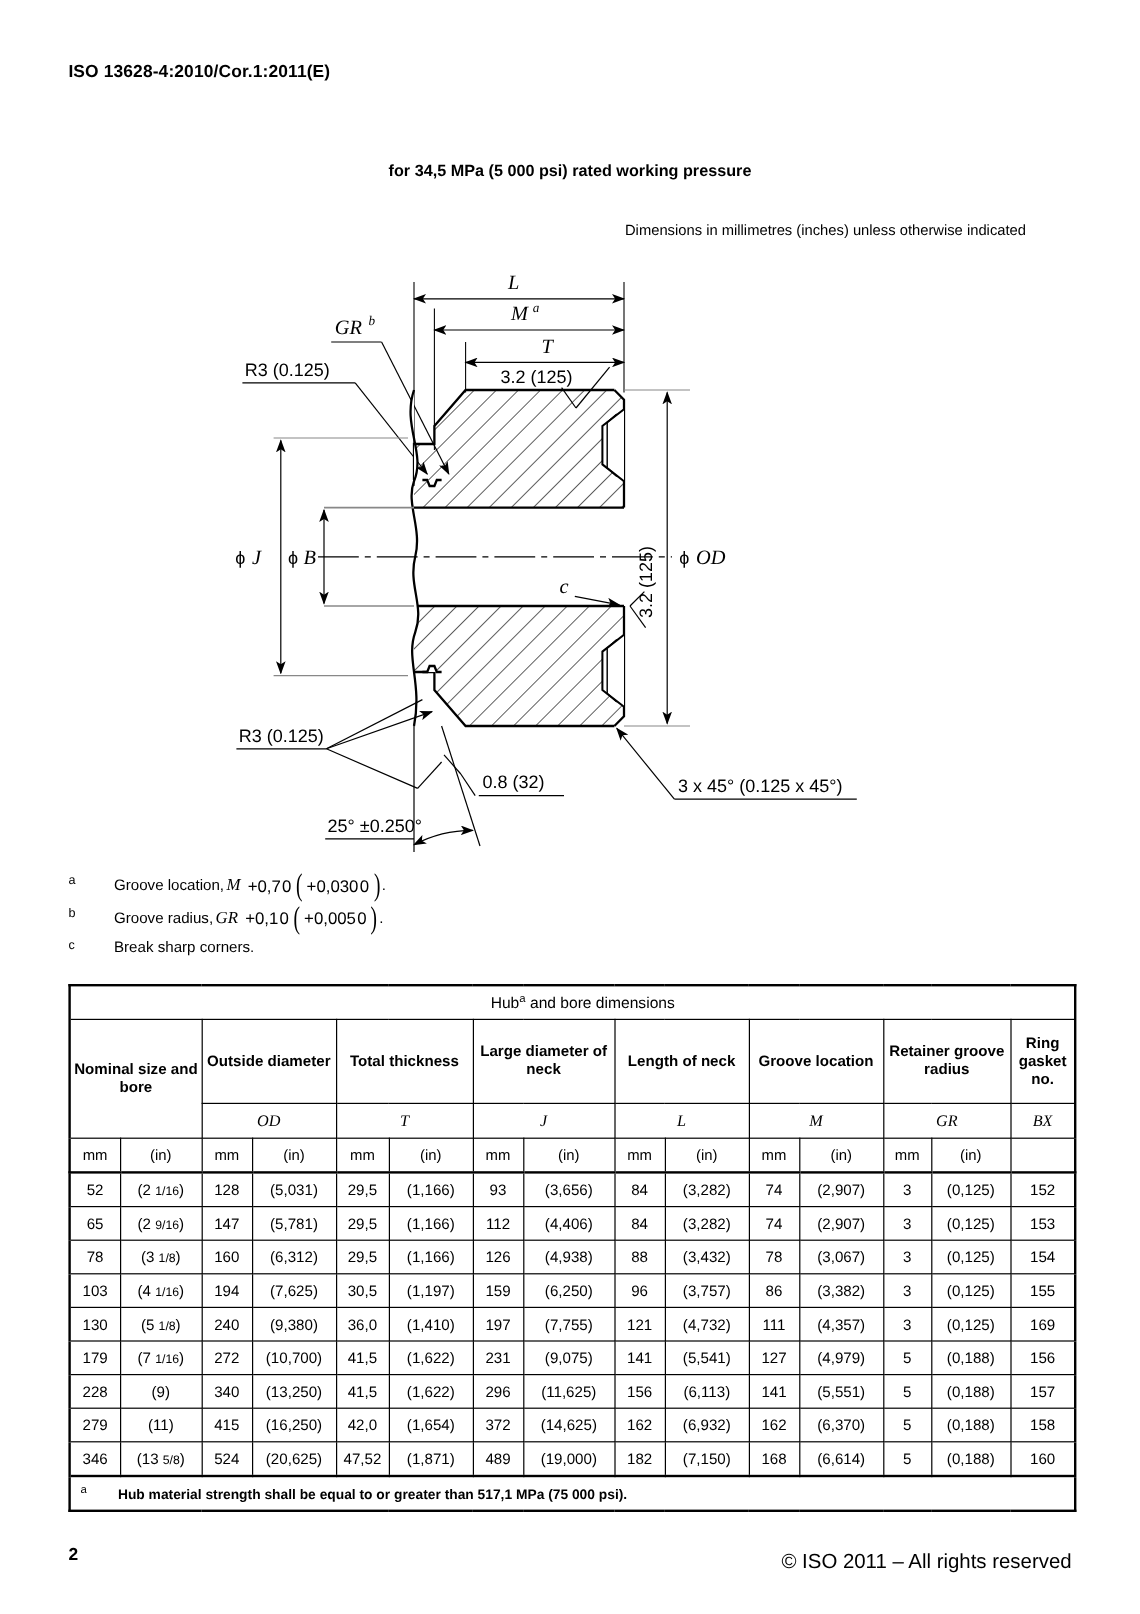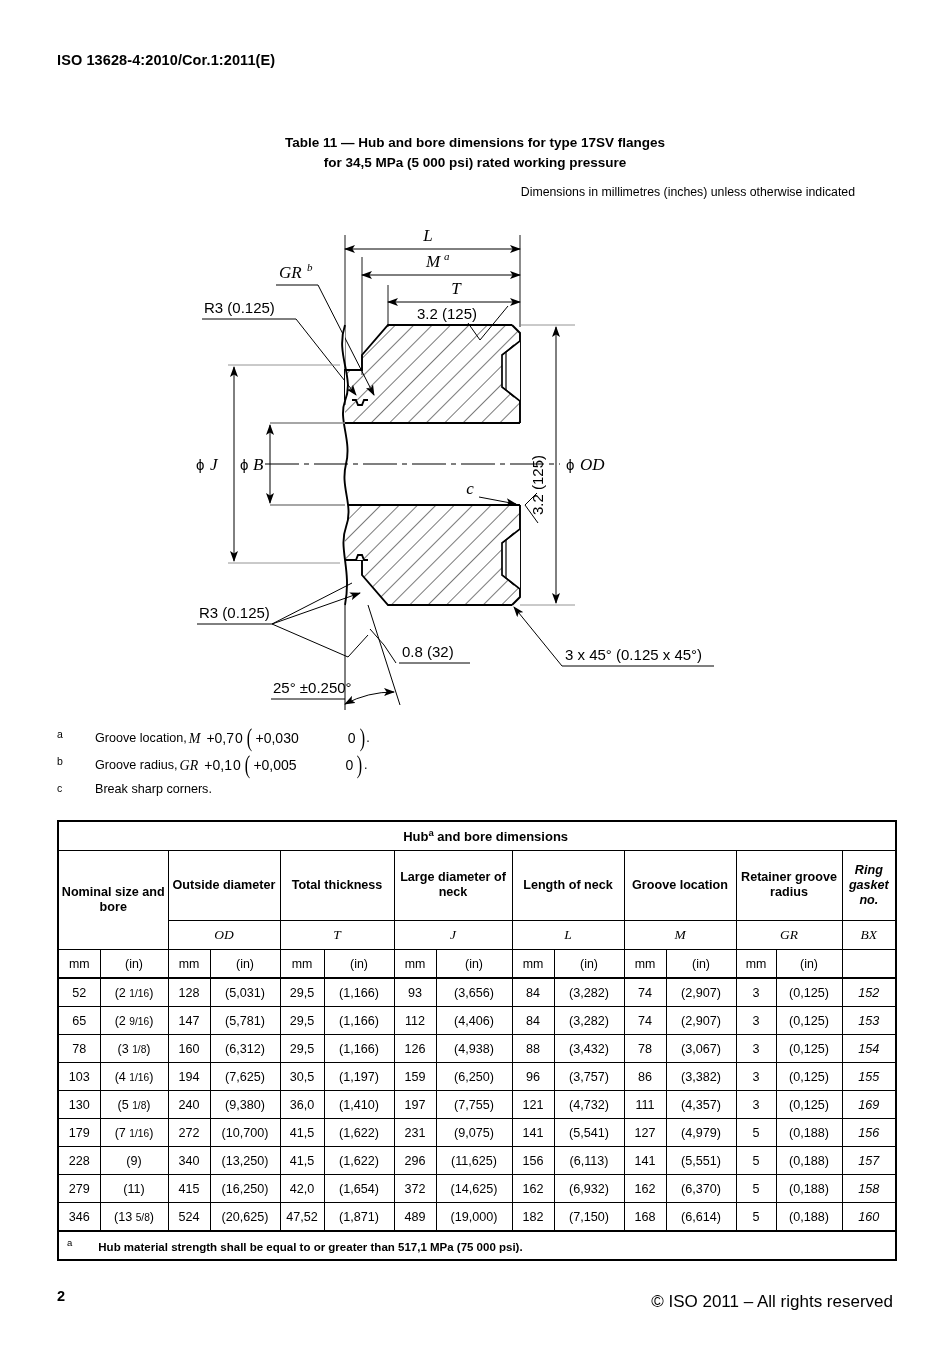--- a/index.html
+++ b/index.html
@@ -107,41 +107,41 @@
     font-size: 10.5px;
   }
   .bigparen {
     font-size: 26px;
     line-height: 0.8;
     font-family: "Liberation Serif", serif;
     transform: scaleX(0.62);
     display: inline-block;
     padding: 0;
   }
-  .tolstack.center { align-items: flex-end; gap: 48px; }
+  .tolstack.center { align-items: flex-end; }
 
   
   #dims-table {
     position: absolute;
     left: 57px;
     top: 820px;
     width: 838px;
     border-collapse: collapse;
     font-size: 12.4px;
     table-layout: fixed;
   }
   #dims-table td, #dims-table th {
     border: 1px solid #000;
     text-align: center;
     vertical-align: middle;
     padding: 2px 1px;
     font-weight: normal;
   }
   #dims-table .grp-title {
-    font-weight: bold;
+    font-weight: normal;
     font-size: 13px;
     padding: 5px 0 6px 17px;
     border-width: 2px 2px 1px 2px;
   }
   #dims-table .colhead {
     font-weight: bold;
     font-size: 12.6px;
     line-height: 1.18;
     padding: 5px 2px 6px 2px;
     height: 58px;
@@ -158,21 +158,21 @@
   }
   #dims-table .unitrow td.thickbot { border-bottom-width: 2px; margin-top: 24px; }
   #dims-table tbody.data td {
     height: 23px;
     font-size: 12.6px;
   }
   #dims-table .frac {
     font-size: 10.2px;
   }
   #dims-table .edge-l { border-left-width: 2px; }
-  #dims-table .edge-r { border-right-width: 2px; font-style: italic; }
+  #dims-table .edge-r { border-right-width: 2px; }
   .tfoot-cell {
     text-align: left !important;
     font-size: 11.5px;
     padding: 5px 0 6px 8px !important;
     border-width: 2px !important;
     position: relative;
   }
   .tfoot-cell .mark {
     font-size: 9.5px;
     vertical-align: super;
@@ -213,21 +213,20 @@
   }
 </style>
 </head>
 <body>
 
 <div class="page">
 
   <div id="doc-header">ISO 13628-4:2010/Cor.1:2011(E)</div>
 
   <div id="table-caption">
-    <span>Table 11 — Hub and bore dimensions for type 17SV flanges</span>
     <span class="line2">for 34,5 MPa (5 000 psi) rated working pressure</span>
   </div>
   <div id="dimension-note">Dimensions in millimetres (inches) unless otherwise indicated</div>
 
   <div id="figure">
     <svg width="950" height="510" viewBox="0 0 950 510">
       <defs>
         <marker id="arrEnd" markerWidth="11" markerHeight="8" refX="10" refY="4" orient="auto" markerUnits="userSpaceOnUse">
           <path d="M0,0 L11,4 L0,8 L2.6,4 Z" fill="#000"></path>
         </marker>

